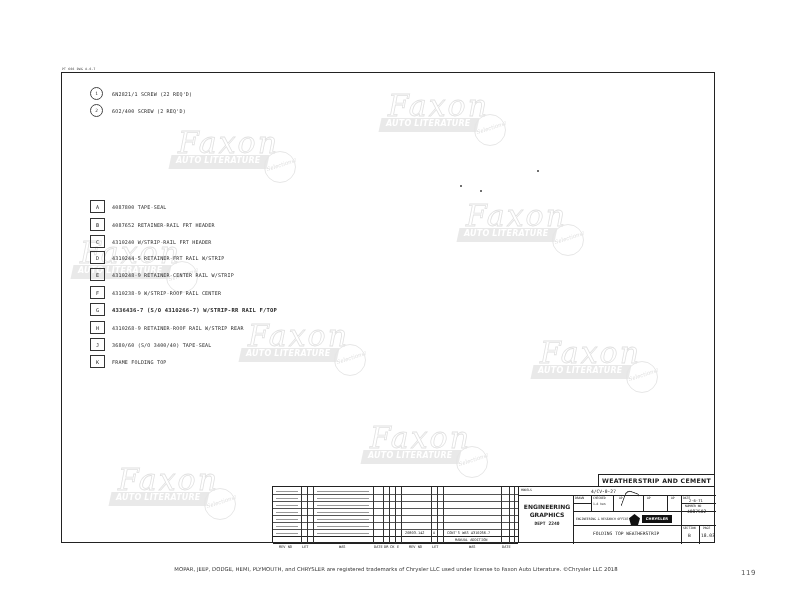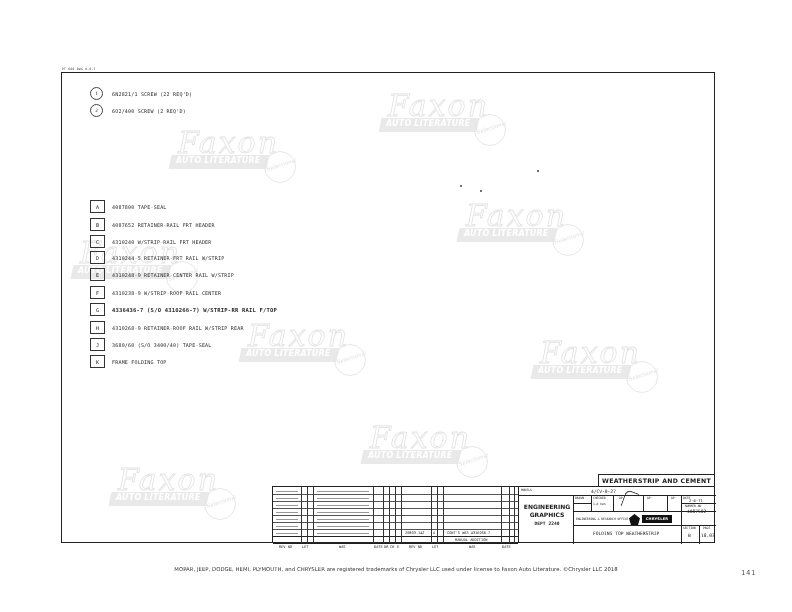--- a/index.html
+++ b/index.html
@@ -276,14 +276,14 @@
 
       <span class="tb-val" style="left:74px; top:44px;">FOLDING TOP WEATHERSTRIP</span>
       <span class="tb-small" style="left:164px; top:39px;">SECTION</span>
       <span class="tb-val" style="left:169px; top:46px;">B</span>
       <span class="tb-small" style="left:184px; top:39px;">PAGE</span>
       <span class="tb-val" style="left:182px; top:46px;">18.03</span>
     </div>
   </div>
 
   <div class="footer">MOPAR, JEEP, DODGE, HEMI, PLYMOUTH, and CHRYSLER are registered trademarks of Chrysler LLC used under license to Faxon Auto Literature. ©Chrysler LLC 2018</div>
-  <div class="page-num">141</div>
+  <div class="page-num">119</div>
 </div>
 
 </body></html>

